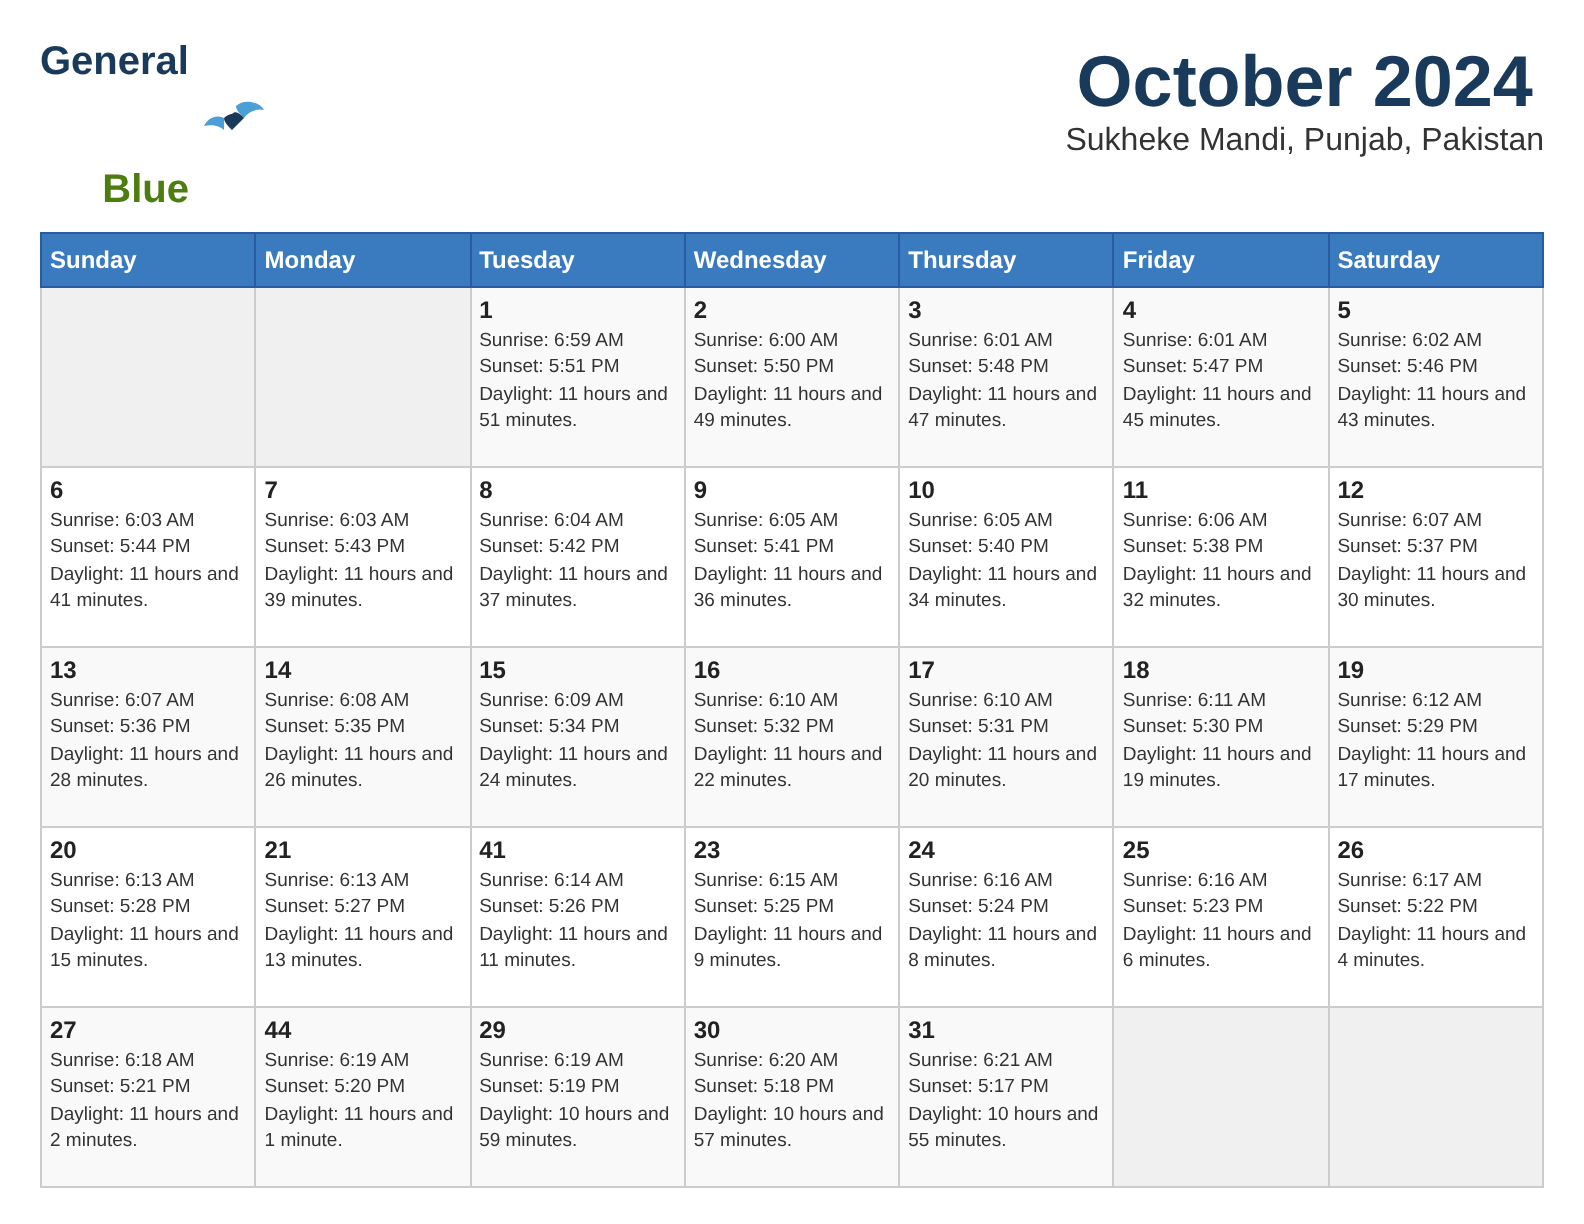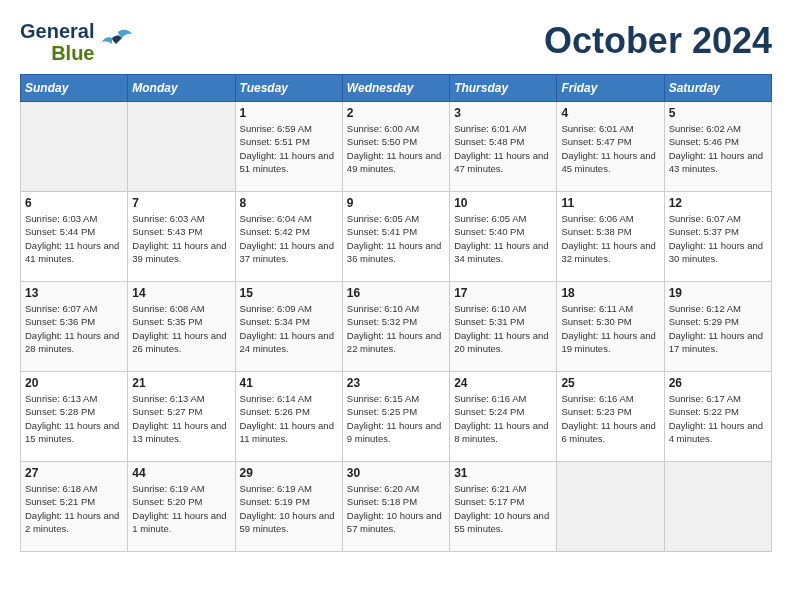--- a/index.html
+++ b/index.html
@@ -39,21 +39,20 @@
       font-size: 10px;
     }
     thead tr th {
       background-color: #3a7abf;
       color: #fff;
       padding: 6px 4px;
       text-align: left;
       font-size: 12px;
       font-weight: bold;
       border: 1px solid #2a5a9f;
-      font-style: italic;
     }
     tbody tr td {
       border: 1px solid #ccc;
       padding: 4px;
       vertical-align: top;
       width: 14.28%;
       min-height: 80px;
       height: 90px;
     }
     tbody tr:nth-child(odd) td {
@@ -76,33 +75,34 @@
     .empty-cell {
       background-color: #f0f0f0 !important;
     }
   </style>
 </head>
 <body>
 
 <div class="header">
   <div class="logo">
     <div style="display:flex; align-items:center; gap:4px;">
-      <div style="display:flex; flex-direction:column; align-items:flex-end;">
+      <div style="display:flex; flex-direction:column; align-items:flex-end;gap:42px;">
         <span style="font-size:20px; font-weight:bold; color:#1a3a5c; line-height:1.1;">General</span>
         <span style="font-size:20px; font-weight:bold; color:#4d7c0f; line-height:1.1;">Blue</span>
       </div>
       <svg width="36" height="36" viewBox="0 0 36 36">
         <path d="M20 8 C24 4, 32 6, 34 10 C30 9, 26 11, 24 14 C22 12, 20 10, 20 8Z" fill="#4a9fd4"></path>
         <path d="M18 12 C20 10, 22 12, 24 14 C22 16, 20 18, 18 20 C16 18, 14 16, 14 14 C16 12, 18 12, 18 12Z" fill="#1a3a5c"></path>
         <path d="M14 14 C10 12, 6 14, 4 18 C8 17, 12 18, 14 20 C14 18, 14 16, 14 14Z" fill="#4a9fd4"></path>
       </svg>
     </div>
   </div>
   <div class="title-block">
     <div class="month-title">October 2024</div>
+    <div class="location-title">Sukheke Mandi, Punjab, Pakistan</div>
   </div>
 </div>
 
 <table>
   <thead>
     <tr>
     <th>Sunday</th>
         <th>Monday</th>
         <th>Tuesday</th>
         <th>Wednesday</th>

